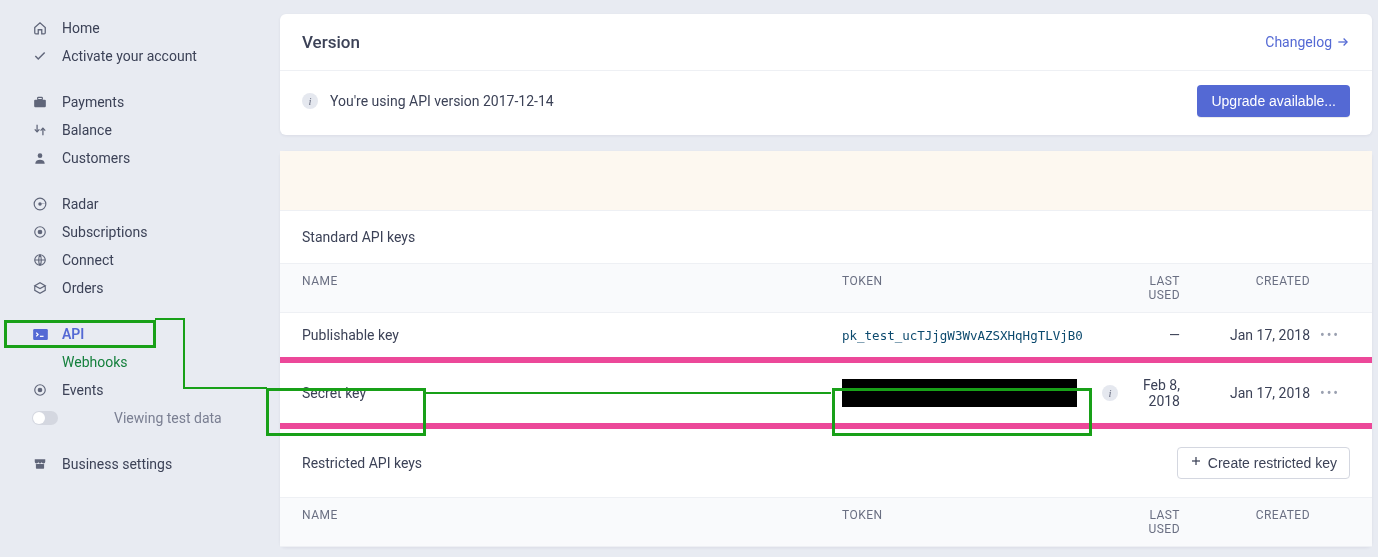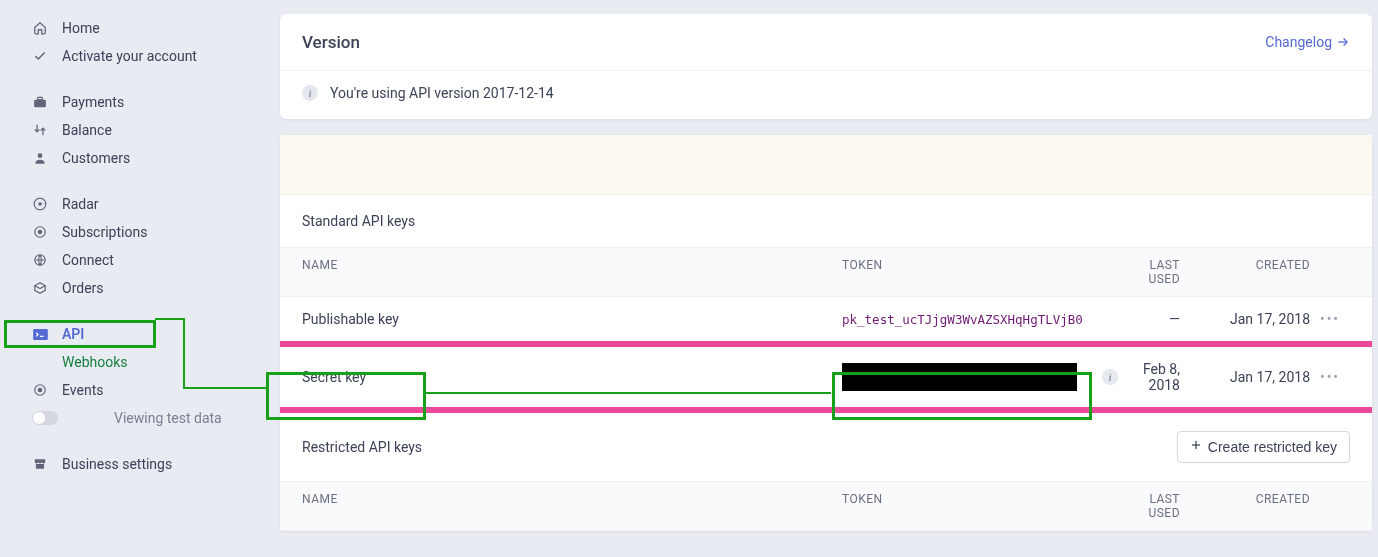--- a/index.html
+++ b/index.html
@@ -133,21 +133,21 @@
   }
   .table-row {
     display: grid;
     grid-template-columns: 540px 300px 1fr 130px 40px;
     padding: 14px 22px;
     border-bottom: 6px solid #ec4899;
     align-items: center;
     position: relative;
   }
   .table-row .name { color:#3c4257; }
-  .token { font-family: ui-monospace, SFMono-Regular, Menlo, monospace; font-size: 12.5px; color:#701a75;}
+  .token { font-family: ui-monospace, SFMono-Regular, Menlo, monospace; font-size: 12.5px; color:#0c4a6e;}
   .last-used, .created { text-align: right; color:#3c4257;}
   .ellipsis { color:#9aa0b0; text-align:center; letter-spacing:2px; cursor:pointer;}
   .redact { background:#000; width: 235px; height: 28px; }
   .section-header-flex {
     display:flex; justify-content:space-between; align-items:center;
     padding: 18px 22px;
   }
   .btn-light {
     background:#fff; border:1px solid #d4d7e0; border-radius:4px;
     padding:7px 12px; cursor:pointer; color:#3c4257; font-size:14px;
@@ -306,20 +306,23 @@
               <line x1="4" y1="12" x2="18" y2="12"></line>
               <polyline points="13 6 19 12 13 18"></polyline>
             </svg>
         </div>
       </div>
       <div class="version-row">
         <div class="version-left">
           <span class="info-circle">i</span>
           <span>You're using API version 2017-12-14</span>
         </div>
+        <button class="btn-primary">
+          <span>Upgrade available...</span>
+        </button>
       </div>
     </div>
 
     <div class="card" style="position:relative;">
       <div class="warn-strip"></div>
 
       <div class="section-title">Standard API keys</div>
 
       <div class="table-head">
         <div>NAME</div>

